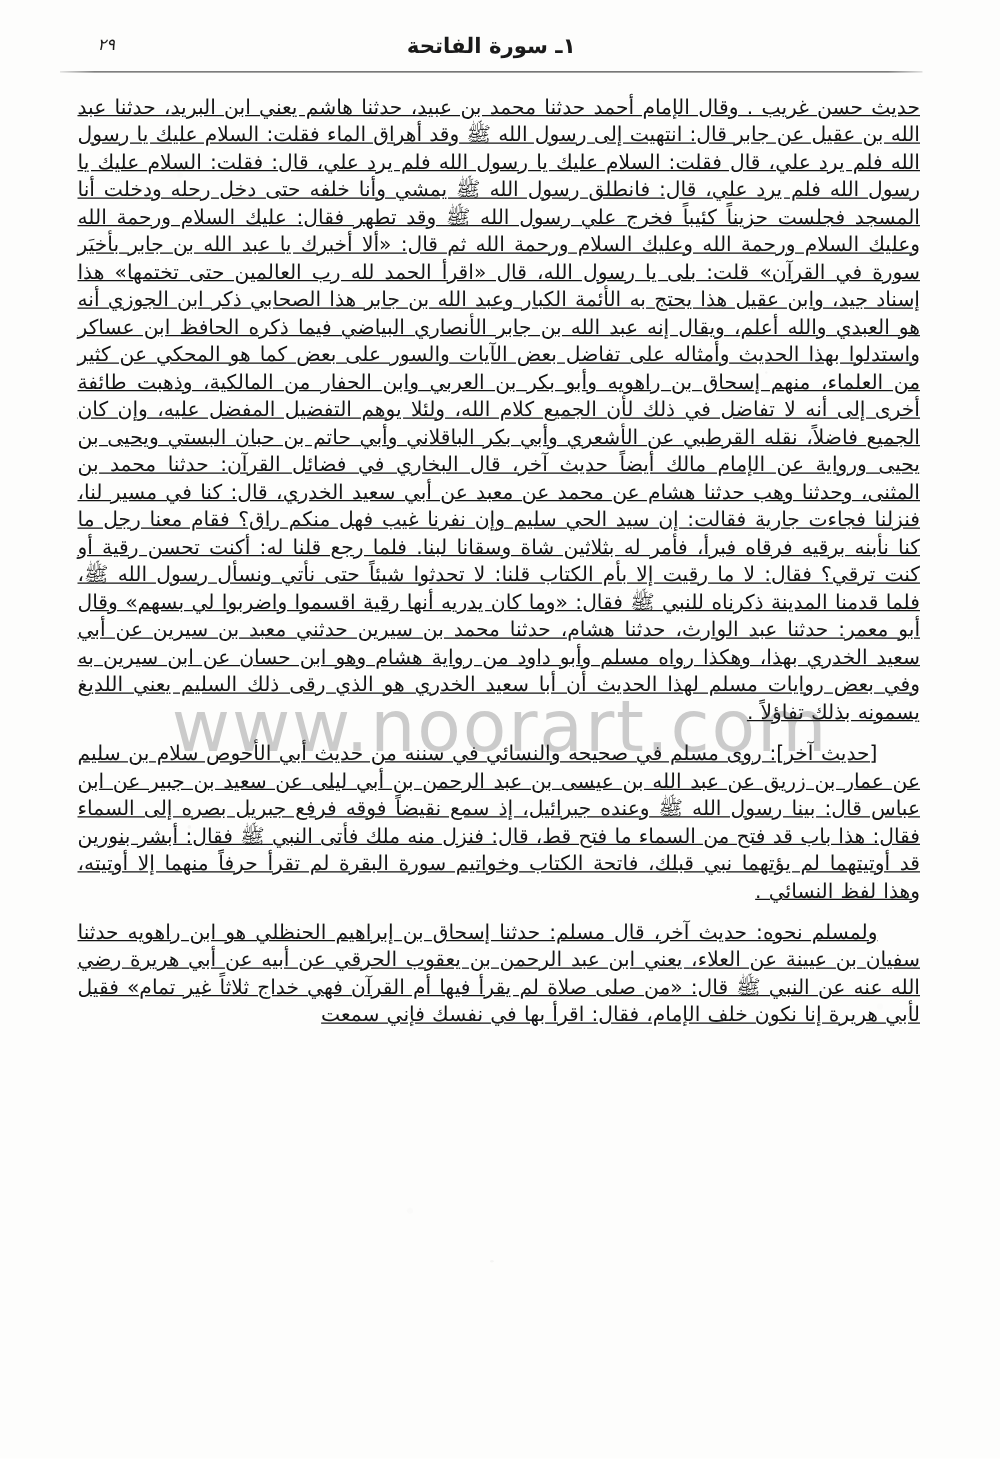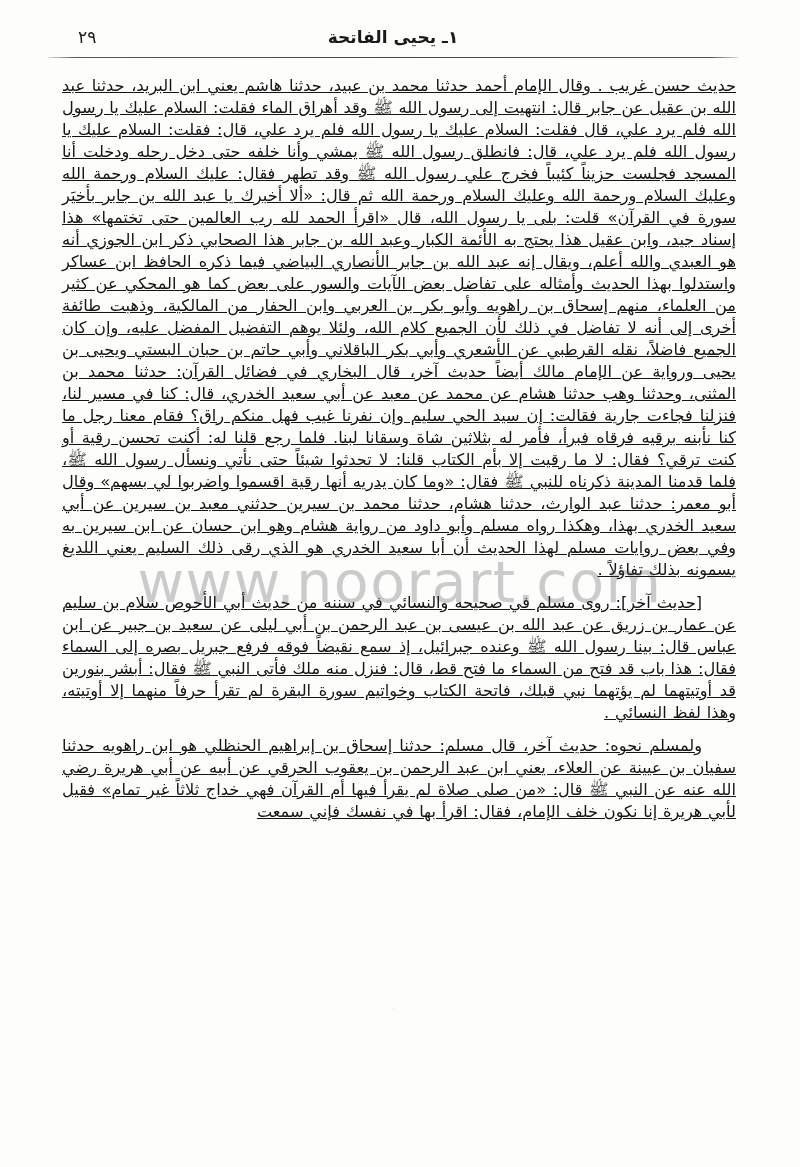--- a/index.html
+++ b/index.html
@@ -62,26 +62,27 @@
     font-weight: 700;
     letter-spacing: 0.2px;
     color: #1a1a1a;
     line-height: 30px;
     filter: blur(0.18px);
   }
   .page-number {
     position: absolute;
     left: 30px;
     top: 0;
-    font-size: 17px;
+    font-size: 13px;
     font-weight: 400;
     color: #1a1a1a;
     line-height: 30px;
     letter-spacing: 1px;
     filter: blur(0.18px);
+    font-style: italic;
   }
 
   
   .text-column {
     position: absolute;
     top: 75px;
     right: 64px;
     left: 62px;
     direction: rtl;
     text-align: justify;
@@ -139,21 +140,21 @@
     pointer-events: none;
   }
 </style>
 </head>
 <body>
 
 <div class="page">
 
   <div class="header">
     <div class="page-number">٢٩</div>
-    <div class="header-title">١ـ يحيى الفاتحة</div>
+    <div class="header-title">١ـ سورة الفاتحة</div>
     <div class="header-rule"></div>
   </div>
 
   <div class="watermark">www.noorart.com</div>
 
   <div class="text-column">
     <p class="para">حديث حسن غريب . وقال الإمام أحمد حدثنا محمد بن عبيد، حدثنا هاشم يعني ابن البريد، حدثنا عبد الله بن عقيل عن جابر قال: انتهيت إلى رسول الله ﷺ وقد أهراق الماء فقلت: السلام عليك يا رسول الله فلم يرد علي، قال فقلت: السلام عليك يا رسول الله فلم يرد علي، قال: فقلت: السلام عليك يا رسول الله فلم يرد علي، قال: فانطلق رسول الله ﷺ يمشي وأنا خلفه حتى دخل رحله ودخلت أنا المسجد فجلست حزيناً كئيباً فخرج علي رسول الله ﷺ وقد تطهر فقال: عليك السلام ورحمة الله وعليك السلام ورحمة الله وعليك السلام ورحمة الله ثم قال: «ألا أخبرك يا عبد الله بن جابر بأخيَر سورة في القرآن» قلت: بلى يا رسول الله، قال «اقرأ الحمد لله رب العالمين حتى تختمها» هذا إسناد جيد، وابن عقيل هذا يحتج به الأئمة الكبار وعبد الله بن جابر هذا الصحابي ذكر ابن الجوزي أنه هو العبدي والله أعلم، ويقال إنه عبد الله بن جابر الأنصاري البياضي فيما ذكره الحافظ ابن عساكر واستدلوا بهذا الحديث وأمثاله على تفاضل بعض الآيات والسور على بعض كما هو المحكي عن كثير من العلماء، منهم إسحاق بن راهويه وأبو بكر بن العربي وابن الحفار من المالكية، وذهبت طائفة أخرى إلى أنه لا تفاضل في ذلك لأن الجميع كلام الله، ولئلا يوهم التفضيل المفضل عليه، وإن كان الجميع فاضلاً، نقله القرطبي عن الأشعري وأبي بكر الباقلاني وأبي حاتم بن حبان البستي ويحيى بن يحيى ورواية عن الإمام مالك أيضاً حديث آخر، قال البخاري في فضائل القرآن: حدثنا محمد بن المثنى، وحدثنا وهب حدثنا هشام عن محمد عن معبد عن أبي سعيد الخدري، قال: كنا في مسير لنا، فنزلنا فجاءت جارية فقالت: إن سيد الحي سليم وإن نفرنا غيب فهل منكم راق؟ فقام معنا رجل ما كنا نأبنه برقيه فرقاه فبرأ، فأمر له بثلاثين شاة وسقانا لبنا. فلما رجع قلنا له: أكنت تحسن رقية أو كنت ترقي؟ فقال: لا ما رقيت إلا بأم الكتاب قلنا: لا تحدثوا شيئاً حتى نأتي ونسأل رسول الله ﷺ، فلما قدمنا المدينة ذكرناه للنبي ﷺ فقال: «وما كان يدريه أنها رقية اقسموا واضربوا لي بسهم» وقال أبو معمر: حدثنا عبد الوارث، حدثنا هشام، حدثنا محمد بن سيرين حدثني معبد بن سيرين عن أبي سعيد الخدري بهذا، وهكذا رواه مسلم وأبو داود من رواية هشام وهو ابن حسان عن ابن سيرين به وفي بعض روايات مسلم لهذا الحديث أن أبا سعيد الخدري هو الذي رقى ذلك السليم يعني اللديغ يسمونه بذلك تفاؤلاً .</p>
     <p class="para indented">[حديث آخر]: روى مسلم في صحيحه والنسائي في سننه من حديث أبي الأحوص سلام بن سليم عن عمار بن زريق عن عبد الله بن عيسى بن عبد الرحمن بن أبي ليلى عن سعيد بن جبير عن ابن عباس قال: بينا رسول الله ﷺ وعنده جبرائيل، إذ سمع نقيضاً فوقه فرفع جبريل بصره إلى السماء فقال: هذا باب قد فتح من السماء ما فتح قط، قال: فنزل منه ملك فأتى النبي ﷺ فقال: أبشر بنورين قد أوتيتهما لم يؤتهما نبي قبلك، فاتحة الكتاب وخواتيم سورة البقرة لم تقرأ حرفاً منهما إلا أوتيته، وهذا لفظ النسائي .</p>
     <p class="para indented">ولمسلم نحوه: حديث آخر، قال مسلم: حدثنا إسحاق بن إبراهيم الحنظلي هو ابن راهويه حدثنا سفيان بن عيينة عن العلاء، يعني ابن عبد الرحمن بن يعقوب الحرقي عن أبيه عن أبي هريرة رضي الله عنه عن النبي ﷺ قال: «من صلى صلاة لم يقرأ فيها أم القرآن فهي خداج ثلاثاً غير تمام» فقيل لأبي هريرة إنا نكون خلف الإمام، فقال: اقرأ بها في نفسك فإني سمعت</p>
   </div>

